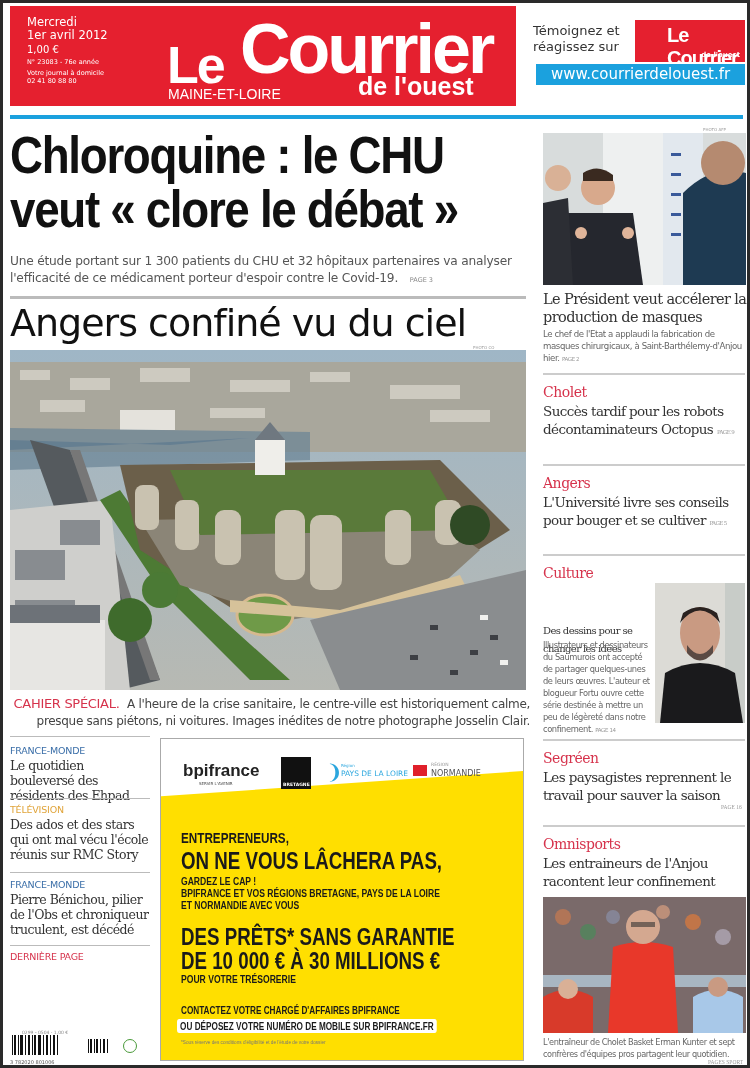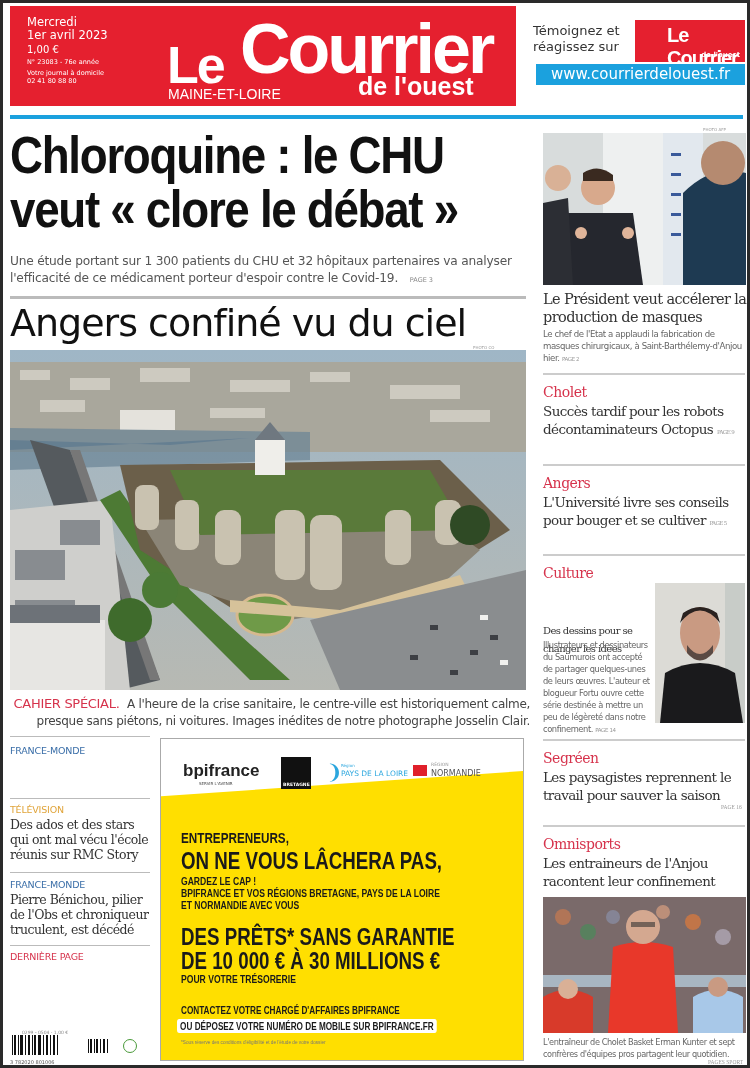--- a/index.html
+++ b/index.html
@@ -70,21 +70,21 @@
   .photo-credit { position: absolute; font-size: 4px; color: #999; font-family: "DejaVu Sans", sans-serif; }
 </style>
 </head>
 <body>
 
 <div class="page">
 
   <div class="masthead">
     <div class="mh-info sans">
       <div class="mh-day">Mercredi</div>
-      <div class="mh-date">1er avril 2023</div>
+      <div class="mh-date">1er avril 2012</div>
       <div class="mh-price">1,00 €</div>
       <div class="mh-num">N° 23083 - 76e année</div>
       <div class="mh-home">Votre journal à domicile</div>
       <div class="mh-phone">02 41 80 88 80</div>
     </div>
     <div class="mh-logo-le">Le</div>
     <div class="mh-logo-c">Courrier</div>
     <div class="mh-region">MAINE-ET-LOIRE</div>
     <div class="mh-sub">de l'ouest</div>
   </div>
@@ -185,20 +185,21 @@
   <div class="photo-credit" style="left:470px; top:342px;">PHOTO CO</div>
 
   <div class="photo-cap">
     <span class="cap-label">CAHIER SPÉCIAL.</span>
     <span>A l'heure de la crise sanitaire, le centre-ville est historiquement calme, presque sans piétons, ni voitures. Images inédites de notre photographe Josselin Clair.</span>
   </div>
 
   <div class="brief-rule" style="top:733px;"></div>
   <div class="brief" style="top:742px;">
     <div class="brief-label c-blue">FRANCE-MONDE</div>
+    <div class="brief-title">Le quotidien bouleversé des résidents des Ehpad</div>
   </div>
   <div class="brief-rule" style="top:795px;"></div>
   <div class="brief" style="top:801px;">
     <div class="brief-label c-yellow">TÉLÉVISION</div>
     <div class="brief-title">Des ados et des stars qui ont mal vécu l'école réunis sur RMC Story</div>
   </div>
   <div class="brief-rule" style="top:869px;"></div>
   <div class="brief" style="top:876px;">
     <div class="brief-label c-blue">FRANCE-MONDE</div>
     <div class="brief-title">Pierre Bénichou, pilier de l'Obs et chroniqueur truculent, est décédé</div>

